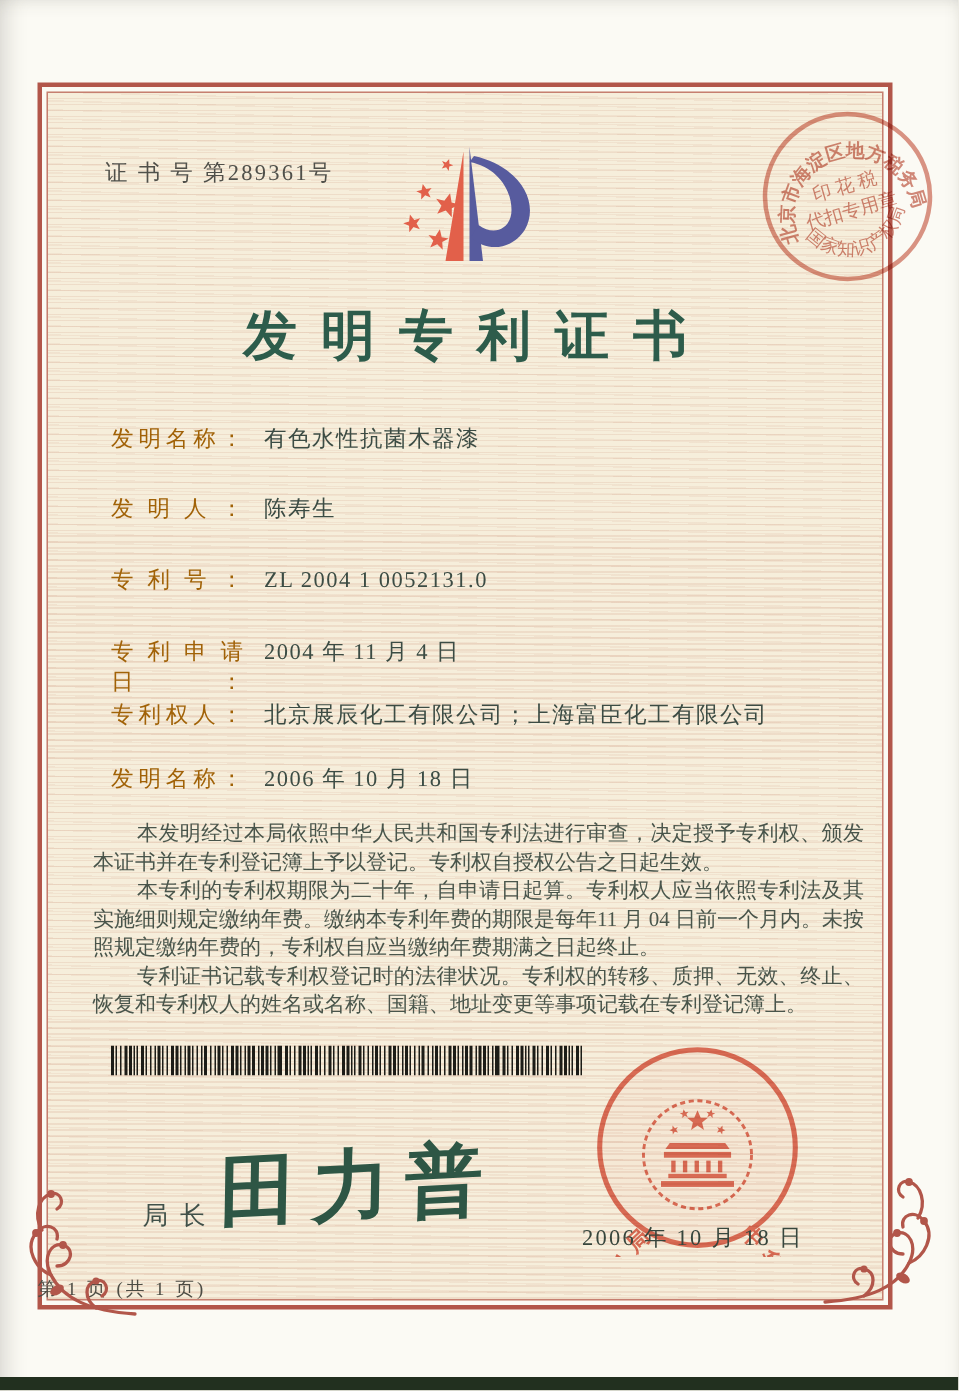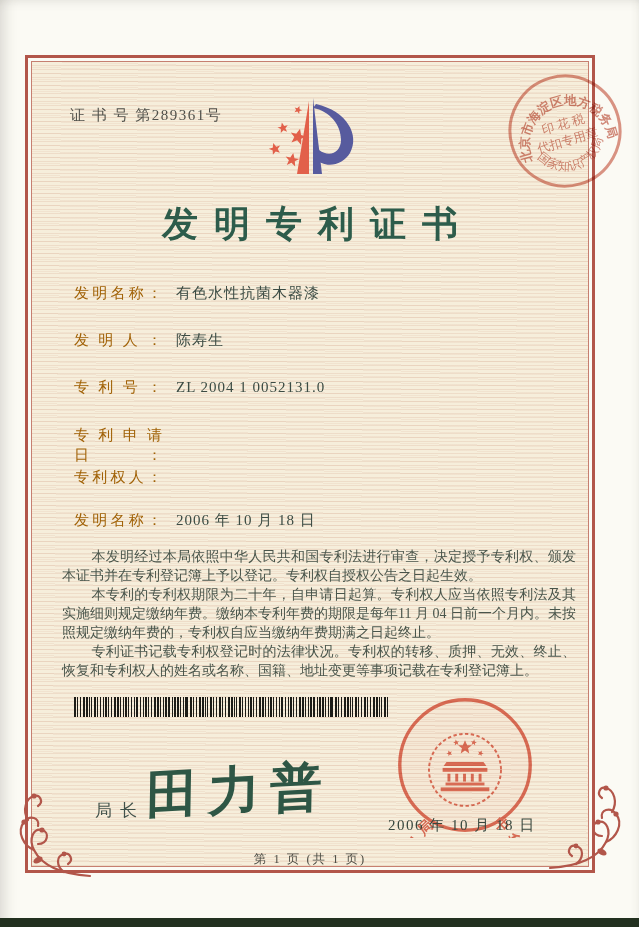--- a/index.html
+++ b/index.html
@@ -57,21 +57,21 @@
 
   .seal{left:392px; top:692px; z-index:6; opacity:.88; mix-blend-mode:multiply;}
   .tax-stamp{left:504px; top:70px; z-index:6; opacity:.9; mix-blend-mode:multiply;}
 
   .chief{left:95px; top:799px; font-size:17px; letter-spacing:8px; color:#41514a; z-index:5;}
   .signature{
     left:146px; top:756px; font-size:52px; font-weight:bold; color:#2e5645;
     transform:rotate(-3deg) skewX(-4deg); letter-spacing:10px; z-index:5;
   }
   .issue-date{left:388px; top:816px; font-size:15px; letter-spacing:1.5px; color:#37463d; z-index:7;}
-  .footer{left:25px; top:851px; width:570px; text-align:center; font-size:12.5px;
+  .footer{left:25px; top:851px; width:570px; font-size:12.5px;
           letter-spacing:2px; color:#4c4c44; z-index:5;}
 
   .flourish{z-index:8;}
 </style>
 </head>
 <body>
 
 <div class="scan">
 
   <div class="frame">
@@ -121,24 +121,24 @@
   <div class="abs field" style="top:283px">
     <span class="flabel">发明名称：</span><span class="fvalue"><span class="vline">有色水性抗菌木器漆</span></span>
   </div>
   <div class="abs field" style="top:330px">
     <span class="flabel">发明人：</span><span class="fvalue"><span class="vline">陈寿生</span></span>
   </div>
   <div class="abs field" style="top:377px">
     <span class="flabel">专利号：</span><span class="fvalue"><span class="vline">ZL 2004 1 0052131.0</span></span>
   </div>
   <div class="abs field" style="top:425px">
-    <span class="flabel">专利申请日：</span>
+    <span class="flabel">专利申请日：</span><span class="fvalue"><span class="vline">2004 年 11 月 4 日</span></span>
   </div>
   <div class="abs field" style="top:467px">
-    <span class="flabel">专利权人：</span><span class="fvalue"></span>
+    <span class="flabel">专利权人：</span><span class="fvalue"><span class="vline">北京展辰化工有限公司；上海富臣化工有限公司</span></span>
   </div>
   <div class="abs field" style="top:510px">
     <span class="flabel">发明名称：</span><span class="fvalue"><span class="vline">2006 年 10 月 18 日</span></span>
   </div>
 
   <div class="abs paras">
     <p>本发明经过本局依照中华人民共和国专利法进行审查，决定授予专利权、颁发本证书并在专利登记簿上予以登记。专利权自授权公告之日起生效。</p>
     <p>本专利的专利权期限为二十年，自申请日起算。专利权人应当依照专利法及其实施细则规定缴纳年费。缴纳本专利年费的期限是每年11 月 04 日前一个月内。未按照规定缴纳年费的，专利权自应当缴纳年费期满之日起终止。</p>
     <p>专利证书记载专利权登记时的法律状况。专利权的转移、质押、无效、终止、恢复和专利权人的姓名或名称、国籍、地址变更等事项记载在专利登记簿上。</p>
   </div>

